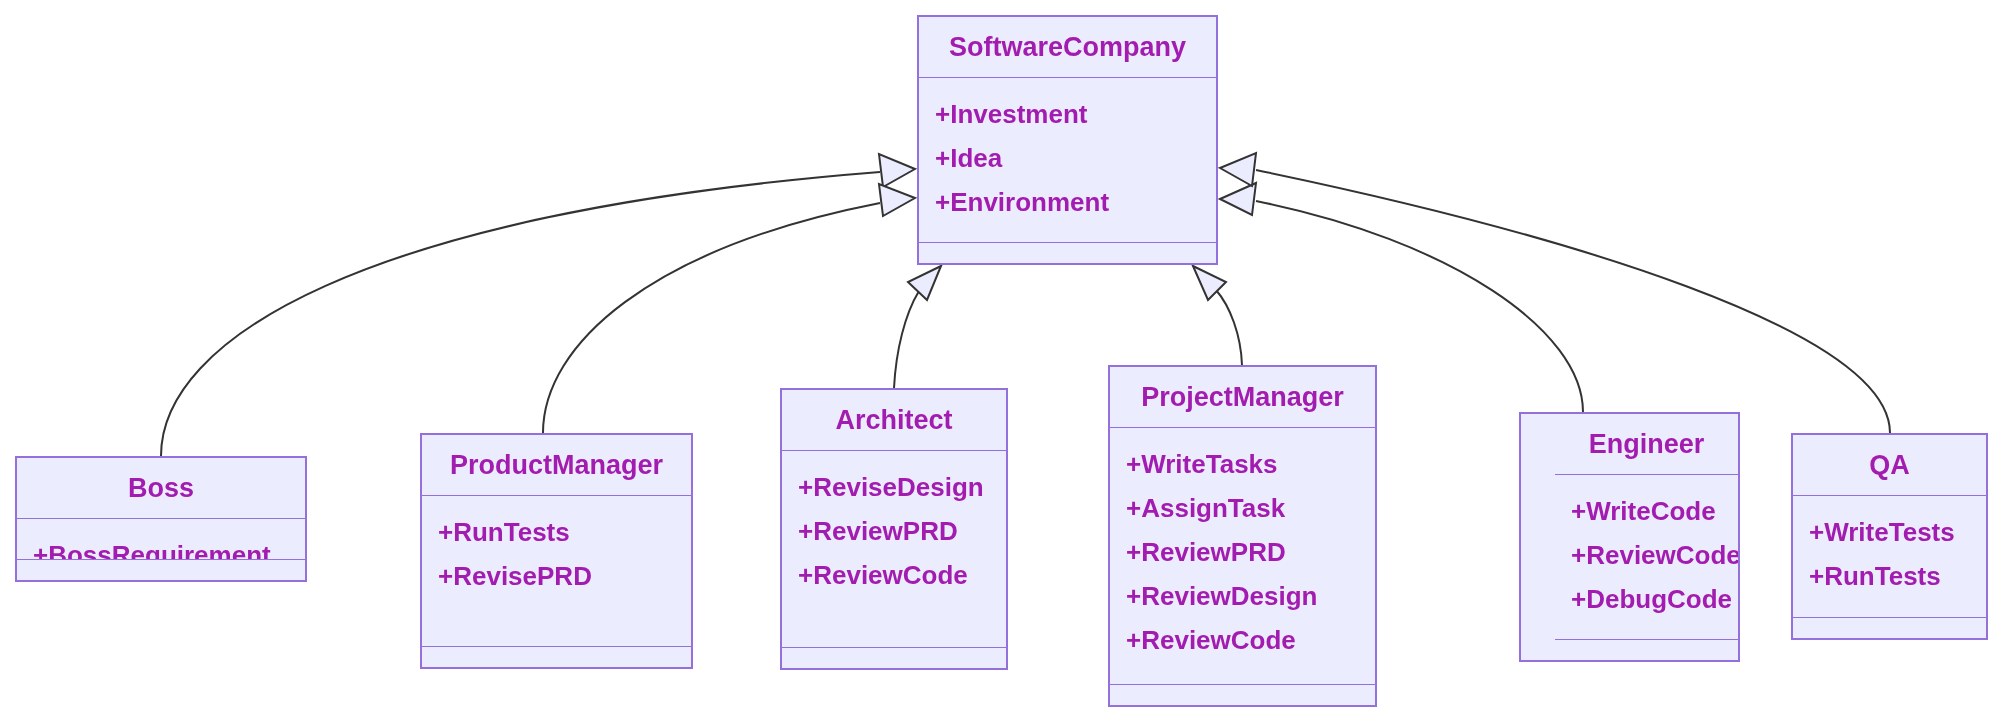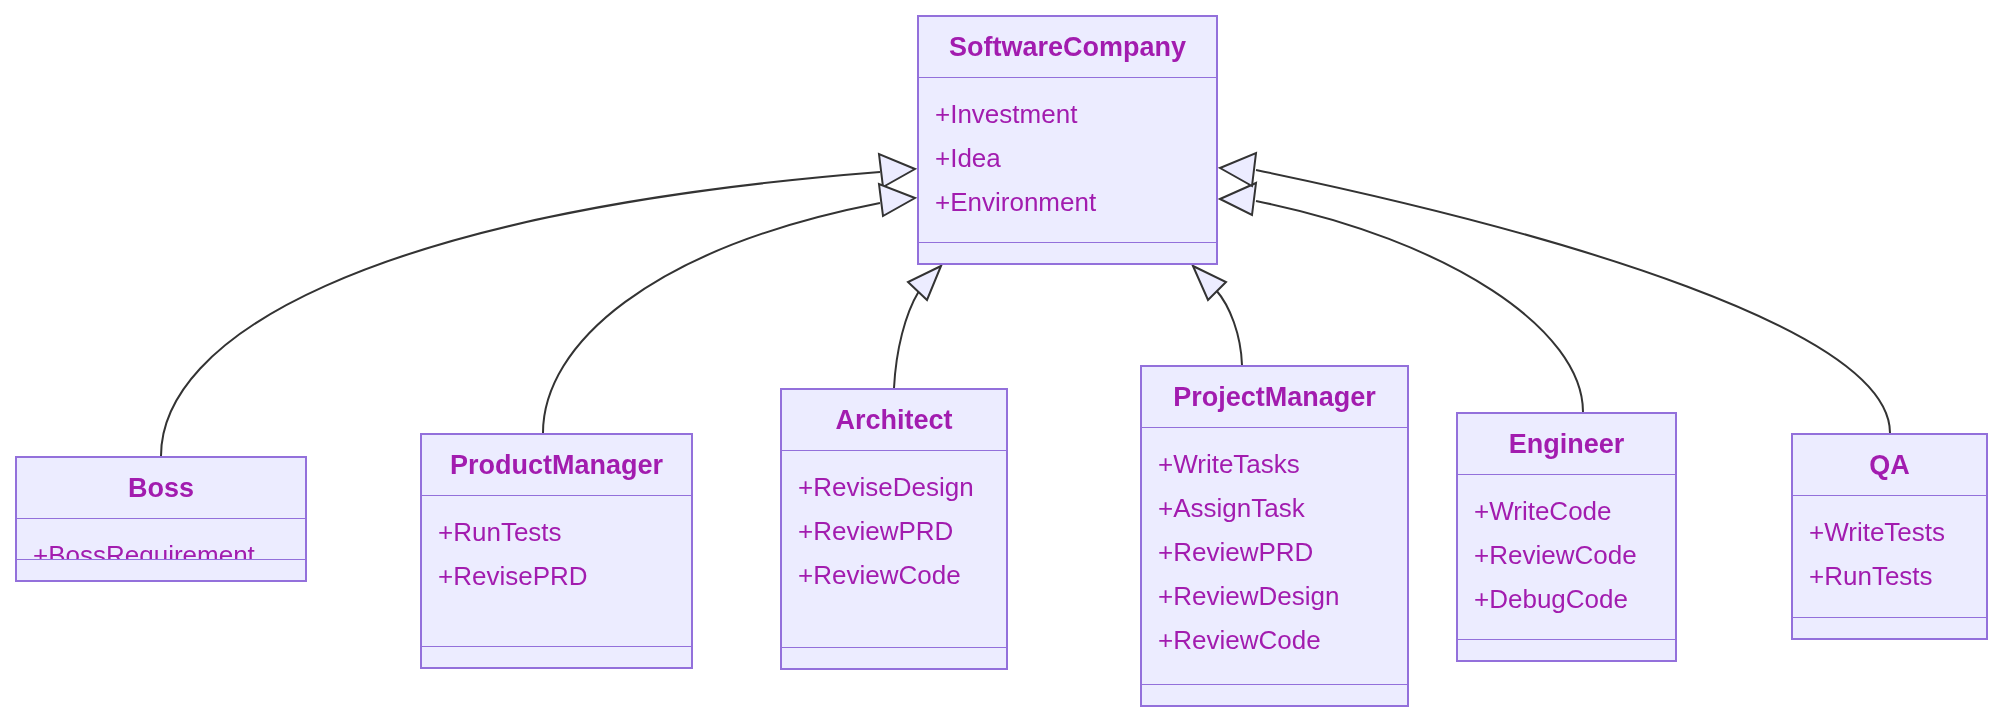--- a/index.html
+++ b/index.html
@@ -44,20 +44,21 @@
   .uml-attrs {
     flex: 1 1 auto;
     border-top: 1.5px solid #9370DB;
     padding: 14px 12px 0 16px;
     overflow: hidden;
   }
   .uml-attr {
     font-size: 26px;
     line-height: 44px;
     white-space: nowrap;
+    font-weight: bold;
   }
   .uml-methods {
     flex: 0 0 auto;
     height: 20px;
     border-top: 1.5px solid #9370DB;
   }
   .edge {
     fill: none;
     stroke: #333333;
     stroke-width: 2;
@@ -125,33 +126,33 @@
   <div class="uml-class" style="left:780px; top:388px; width:228px; height:282px;">
     <div class="uml-title">Architect</div>
     <div class="uml-attrs">
       <div class="uml-attr">+ReviseDesign</div>
       <div class="uml-attr">+ReviewPRD</div>
       <div class="uml-attr">+ReviewCode</div>
     </div>
     <div class="uml-methods"></div>
   </div>
 
-  <div class="uml-class" style="left:1108px; top:365px; width:269px; height:342px;margin-left:32px;">
+  <div class="uml-class" style="left:1108px; top:365px; width:269px; height:342px;">
     <div class="uml-title">ProjectManager</div>
     <div class="uml-attrs">
       <div class="uml-attr">+WriteTasks</div>
       <div class="uml-attr">+AssignTask</div>
       <div class="uml-attr">+ReviewPRD</div>
       <div class="uml-attr">+ReviewDesign</div>
       <div class="uml-attr">+ReviewCode</div>
     </div>
     <div class="uml-methods"></div>
   </div>
 
-  <div class="uml-class" style="left:1456px; top:412px; width:221px; height:250px;">
+  <div class="uml-class" style="left:1519px; top:412px; width:221px; height:250px;padding-left:34px;">
     <div class="uml-title">Engineer</div>
     <div class="uml-attrs">
       <div class="uml-attr">+WriteCode</div>
       <div class="uml-attr">+ReviewCode</div>
       <div class="uml-attr">+DebugCode</div>
     </div>
     <div class="uml-methods"></div>
   </div>
 
   <div class="uml-class" style="left:1791px; top:433px; width:197px; height:207px;">

